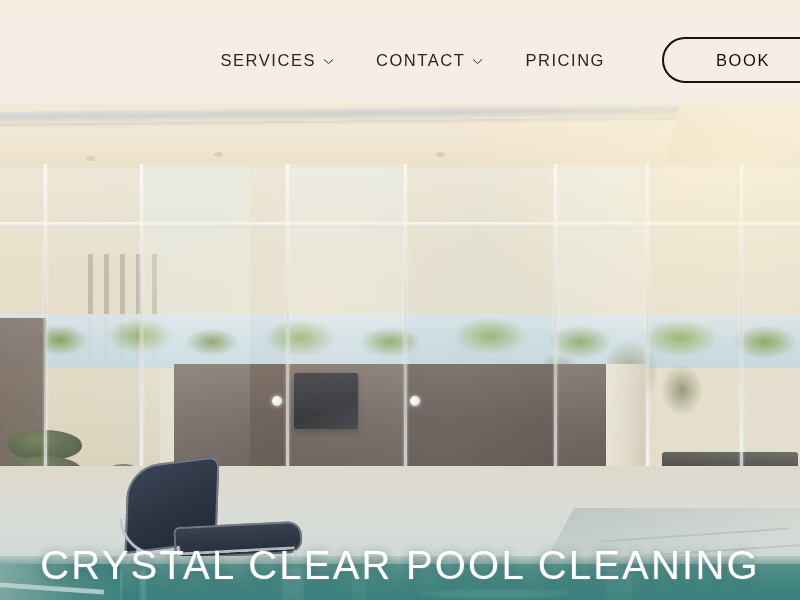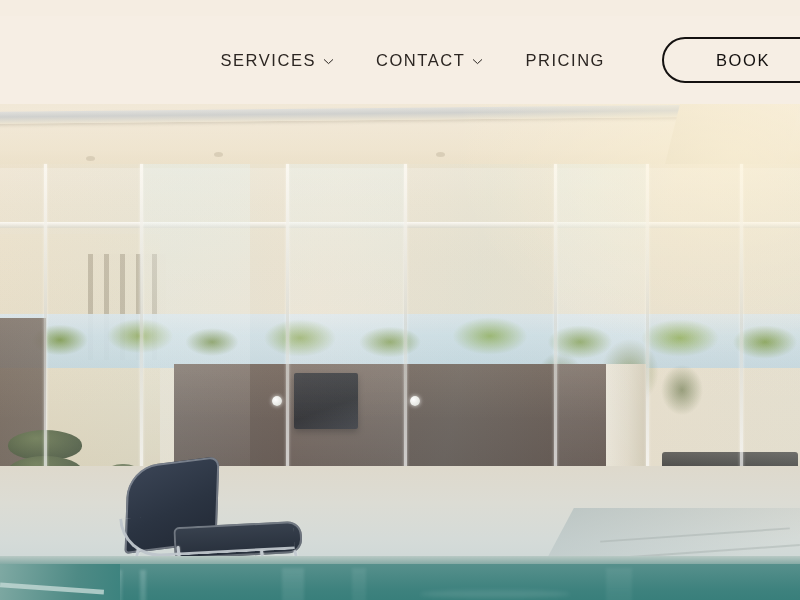--- a/index.html
+++ b/index.html
@@ -434,16 +434,17 @@
 
       </div>
       <div class="water-lip-l"></div>
       <div class="water-edge-l"></div>
 
       <div class="warm-wash"></div>
       <div class="sun-glow"></div>
     </div>
 
     <div class="hero-content">
+      <h1 class="hero-title">CRYSTAL CLEAR POOL CLEANING</h1>
     </div>
 
   </section>
 </div>
 
 </body></html>

